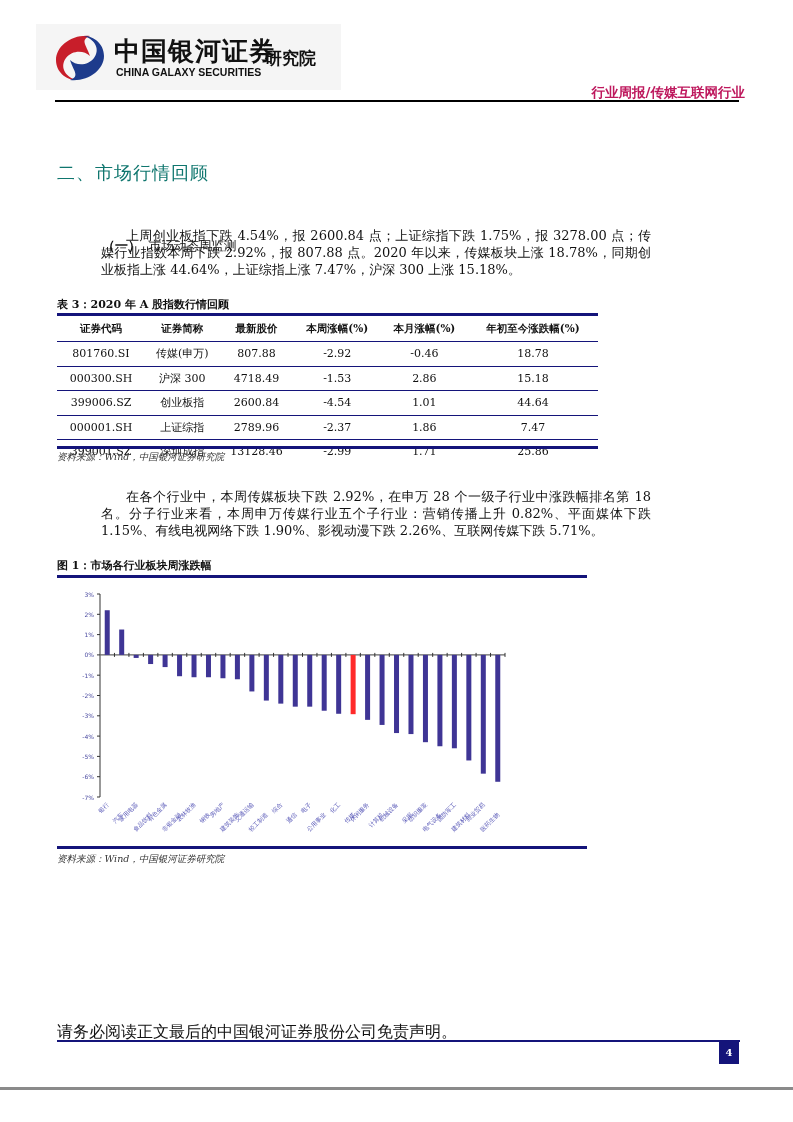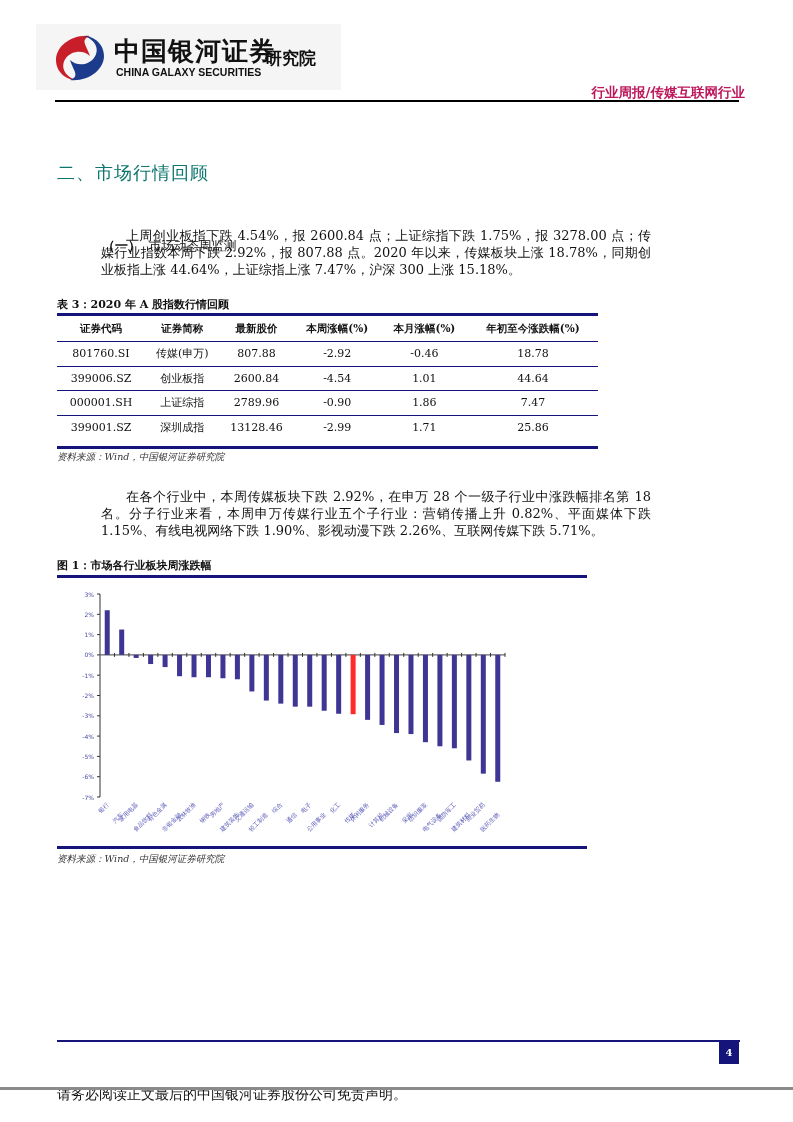--- a/index.html
+++ b/index.html
@@ -26,21 +26,21 @@
   .cap { left:57px; font-weight:bold; font-size:11px; color:#111; }
   .rule-blue { left:57px; width:541px; height:3px; background:#14147a; }
   table.data { position:absolute; left:57px; top:316px; width:541px; border-collapse:collapse; font-size:11px; }
   table.data th { font-weight:bold; height:23px; text-align:center; font-size:10.5px; }
   table.data td { height:21.5px; text-align:center; border-top:1px solid #14147a; }
   .src { left:57px; font-style:italic; font-size:9.5px; color:#333; }
 
   
   .chart { left:57px; top:579px; width:530px; height:265px; }
   .footer-rule { left:57px; top:1040px; width:683px; height:2px; background:#14147a; }
-  .footer-text { left:57px; top:1086px; font-size:14px; }
+  .footer-text { left:57px; top:1022px; font-size:16px; }
   .page-num { left:719px; top:1041px; width:20px; height:23px; background:#14147a; color:#fff; font-weight:bold; font-size:10px; text-align:center; line-height:23px; }
   .bottom-bar { left:0; top:1087px; width:793px; height:3px; background:#8a8a8a; }
 </style>
 </head>
 <body>
 
 <div class="abs logo-box"></div>
 <svg class="abs logo-mark" viewBox="0 0 58 52">
   <path d="M40 4 C22 2 6 14 6 28 C6 40 16 48 26 48 C14 44 10 34 16 26 C22 18 34 18 40 24 C36 12 30 8 40 4 Z" fill="#c81e2a"></path>
   <path d="M20 48 C38 50 54 38 54 24 C54 12 44 4 34 4 C46 8 50 18 44 26 C38 34 26 34 20 28 C24 40 30 44 20 48 Z" fill="#1d3b8c"></path>
@@ -73,32 +73,40 @@
   <tbody>
     <tr>
       <td>801760.SI</td>
         <td>传媒(申万)</td>
         <td>807.88</td>
         <td>-2.92</td>
         <td>-0.46</td>
         <td>18.78</td>
     </tr>
     <tr>
+      <td>000300.SH</td>
+        <td>沪深 300</td>
+        <td>4718.49</td>
+        <td>-1.53</td>
+        <td>2.86</td>
+        <td>15.18</td>
+    </tr>
+    <tr>
       <td>399006.SZ</td>
         <td>创业板指</td>
         <td>2600.84</td>
         <td>-4.54</td>
         <td>1.01</td>
         <td>44.64</td>
     </tr>
     <tr>
       <td>000001.SH</td>
         <td>上证综指</td>
         <td>2789.96</td>
-        <td>-0.90</td>
+        <td>-2.37</td>
         <td>1.86</td>
         <td>7.47</td>
     </tr>
     <tr>
       <td>399001.SZ</td>
         <td>深圳成指</td>
         <td>13128.46</td>
         <td>-2.99</td>
         <td>1.71</td>
         <td>25.86</td>

